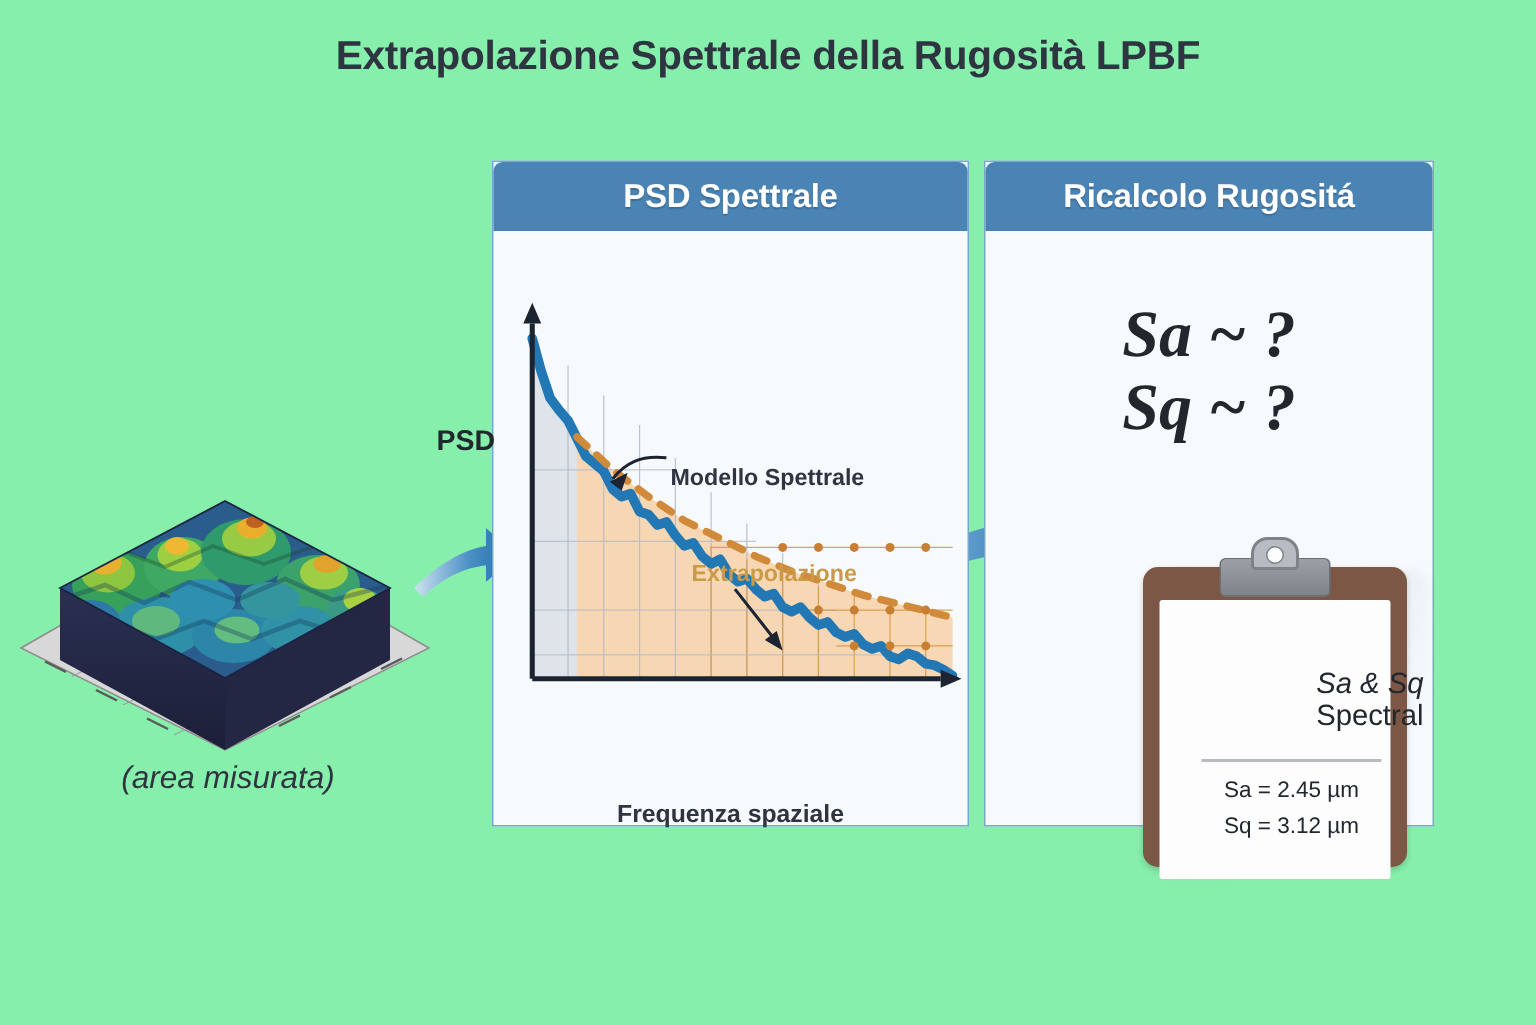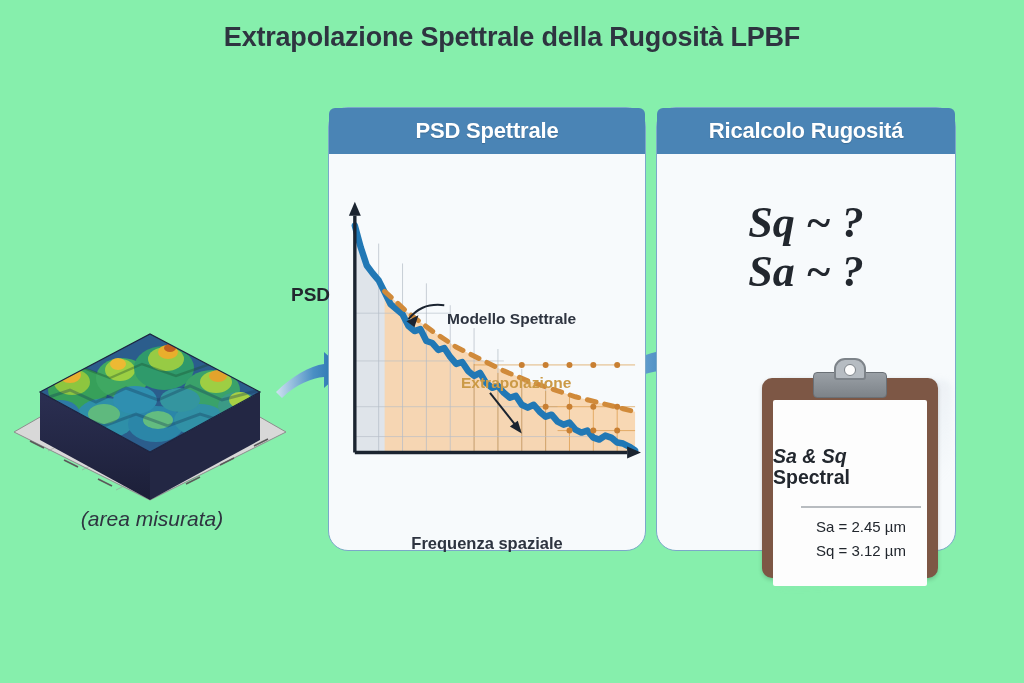--- a/index.html
+++ b/index.html
@@ -16,21 +16,21 @@
     position: absolute; left: 0; top: 22px; width: 1024px;
     text-align: center;
     font-size: 27px; font-weight: bold; color: #2e3440;
     letter-spacing: -0.2px;
   }
 
   
   .panel {
     position: absolute;
     border: 1.5px solid #7ba8c9;
-    border-radius: 20px;
+    border-radius: 0;
     background: #f7fafc;
     overflow: visible;
   }
   .panel-header {
     height: 46px;
     background: #4a84b5;
     border-top-left-radius: 6px;
     border-top-right-radius: 6px;
     color: #ffffff;
     font-size: 22px; font-weight: bold;
@@ -91,22 +91,22 @@
     position: absolute; left: 72px; top: -8px; width: 32px; height: 22px;
     background: #b6bcc2; border: 2.5px solid #7d8389;
     border-radius: 11px 11px 3px 3px;
   }
   #cb-clip-hole {
     position: absolute; left: 82px; top: -2px; width: 12px; height: 12px;
     background: #fdfdfd; border-radius: 50%; border: 1.5px solid #7d8389;
   }
   #cb-heading {
     position: absolute; left: 0; top: 46px; width: 176px;
-    text-align: left; color: #22272e;
-    font-size: 19.5px; font-weight: bold; font-style: italic; line-height: 1.08;
+    text-align: right; color: #22272e;
+    font-size: 19.5px; font-weight: normal; font-style: italic; line-height: 1.08;
   }
   #cb-heading .l2 { font-style: normal; }
   #cb-rule {
     position: absolute; left: 28px; top: 106px; width: 120px; height: 1.5px;
     background: #b8bcc0;
   }
   .cb-row {
     position: absolute; left: 0; width: 176px; text-align: center;
     font-size: 15px; font-weight: normal; color: #22272e; white-space: nowrap;
   }
@@ -321,22 +321,22 @@
     </div>
     <div id="axis-label-y">PSD</div>
   </div>
 
   <div class="panel" id="panel-calc">
     <div class="panel-header">Ricalcolo Rugositá</div>
     <div class="panel-body">
       <div style="position:absolute;left:0;top:44px;width:100%;text-align:center;
                   font-size:44px;font-weight:bold;font-style:italic;color:#22272e;
                   line-height:1.12;font-family:'Liberation Serif',serif;">
+        <div>Sa ~ ?</div>
         <div>Sq ~ ?</div>
-        <div>Sa ~ ?</div>
       </div>
     </div>
   </div>
 
   <div id="clipboard">
     <div id="cb-shadow"></div>
     <div id="cb-board">
       <div id="cb-paper">
         <div id="cb-heading">
           <div>Sa &amp; Sq</div>

